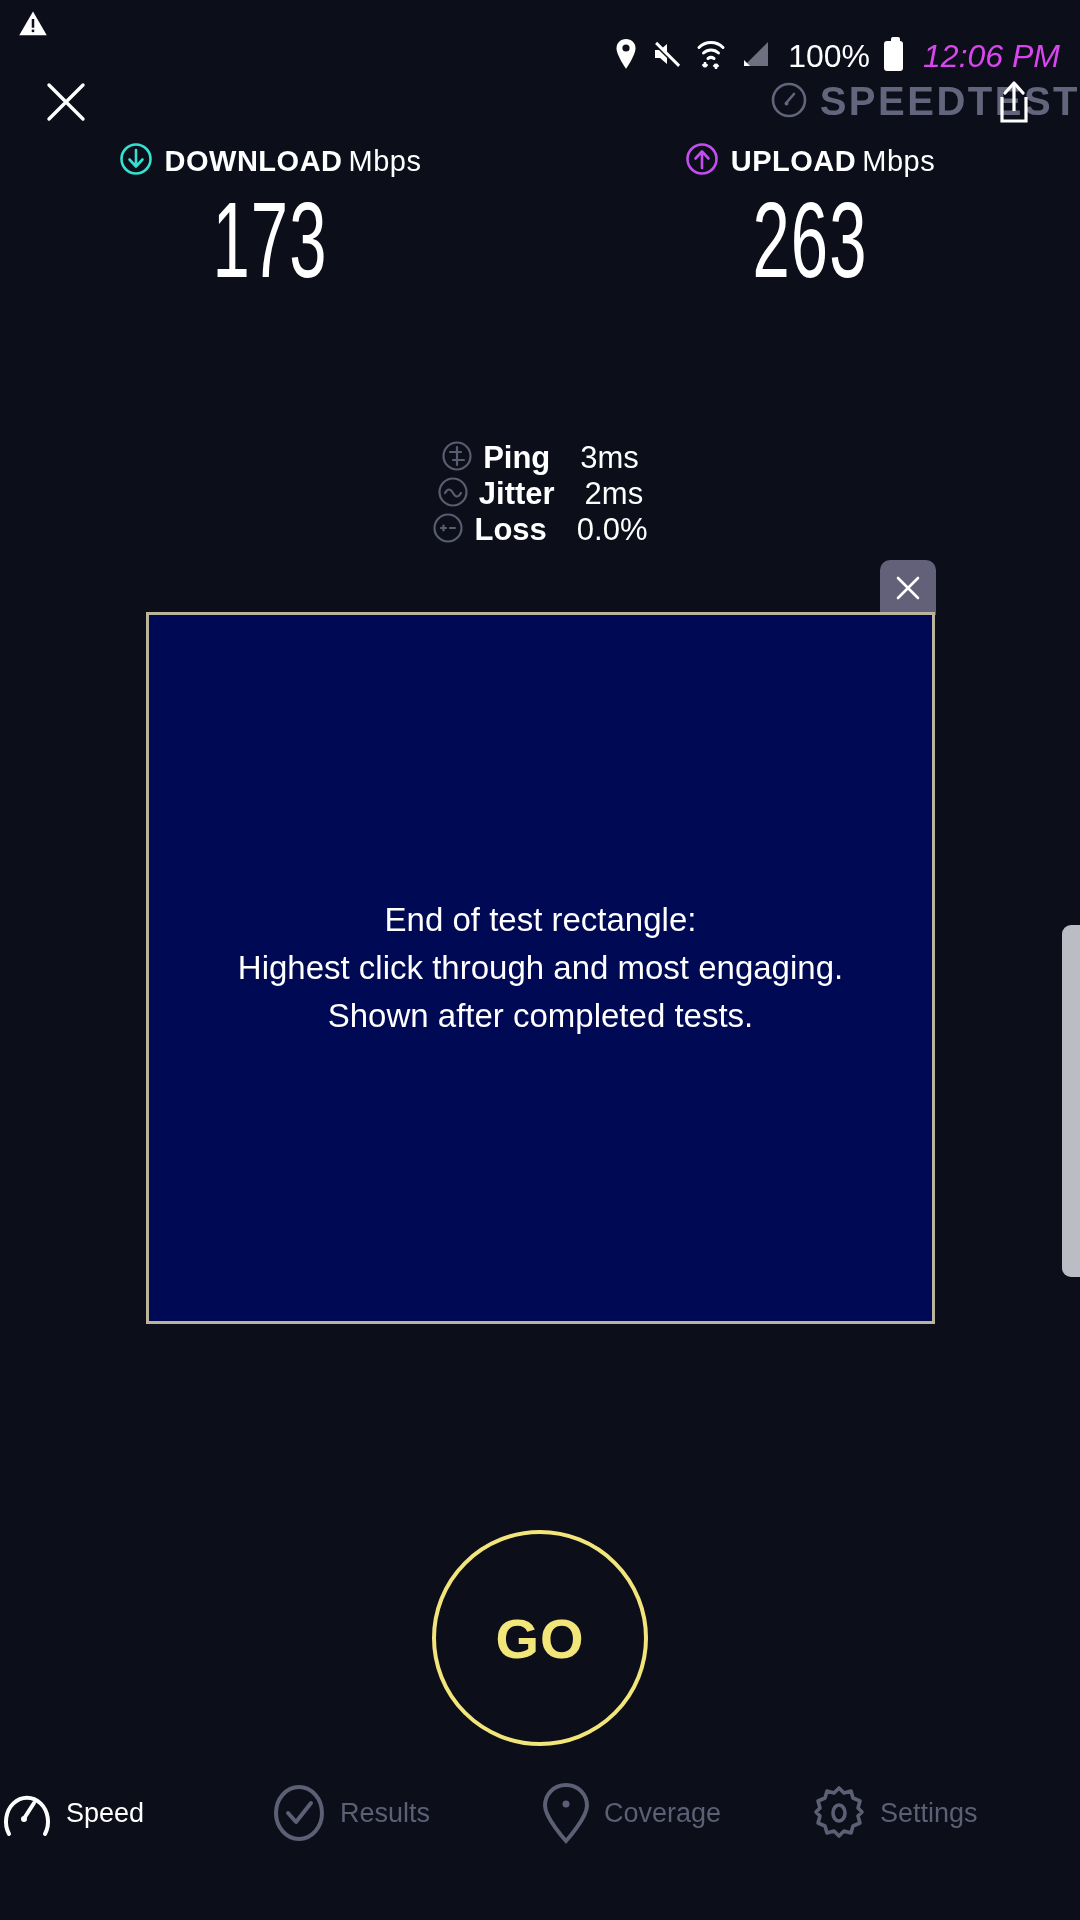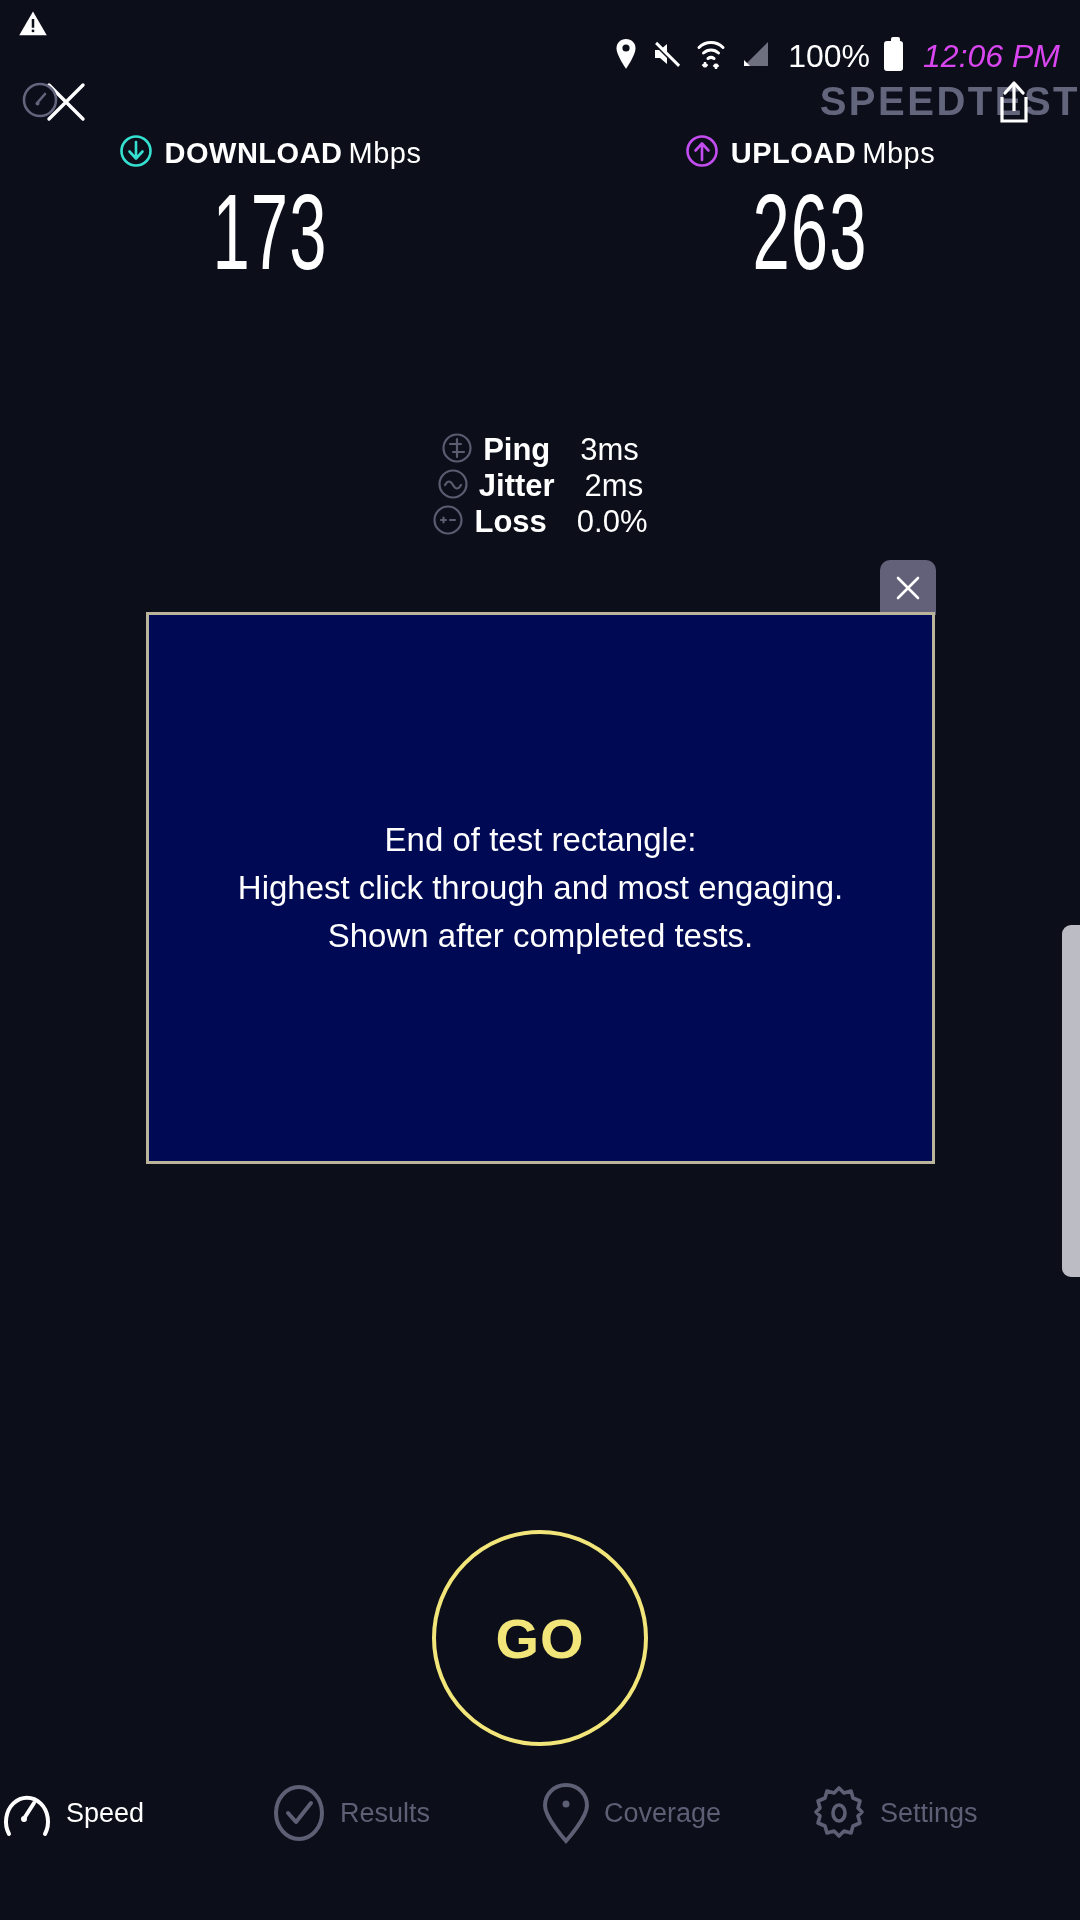--- a/index.html
+++ b/index.html
@@ -49,28 +49,28 @@
   .hdr-close {
     position:absolute; left:36px; top:18px;
     width:60px; height:60px; display:flex; align-items:center; justify-content:center;
   }
   .hdr-share {
     position:absolute; right:36px; top:16px;
     width:60px; height:64px; display:flex; align-items:center; justify-content:center;
   }
   .hdr-brand {
     position:absolute; left:0; top:0; width:1080px; height:95px;
-    display:flex; align-items:center; justify-content:space-between; gap:12px;padding-left:21px;
+    display:flex; align-items:center; justify-content:flex-end; gap:12px;padding-left:21px;
   }
   .brand-text {
     color:#63657c; font-size:40px; font-weight:700; letter-spacing:2.5px;
   }
 
   
-  .results { position:absolute; top:132px; left:0; width:1080px; }
+  .results { position:absolute; top:140px; left:0; width:1080px; }
   .dl-ul-row {
     display:flex; width:1080px;
   }
   .metric-col { width:540px; display:flex; flex-direction:column; align-items:center; }
   .metric-head { display:flex; align-items:center; gap:12px; height:42px; }
   .metric-label { font-size:29px; color:#ffffff; font-weight:700; letter-spacing:0.5px; }
   .metric-label .unit { font-weight:400; margin-left:6px; }
   .metric-value {
     font-size:108px; color:#ffffff; font-weight:300;
     line-height:1.0; margin-top:4px;
@@ -95,21 +95,21 @@
 
   
   .ad-close {
     position:absolute; left:880px; top:560px;
     width:56px; height:55px;
     background:#63617a; border-radius:10px 10px 0 0;
     display:flex; align-items:center; justify-content:center;
   }
   .ad-box {
     position:absolute; left:146px; top:612px;
-    width:789px; height:552px;
+    width:789px; height:712px;
     background:#000a54;
     border:3px solid #b9b49a;
     display:flex; align-items:center; justify-content:center;
   }
   .ad-text {
     color:#ffffff; font-size:33px; line-height:1.45;
     text-align:center; font-weight:400;
   }
 
   

